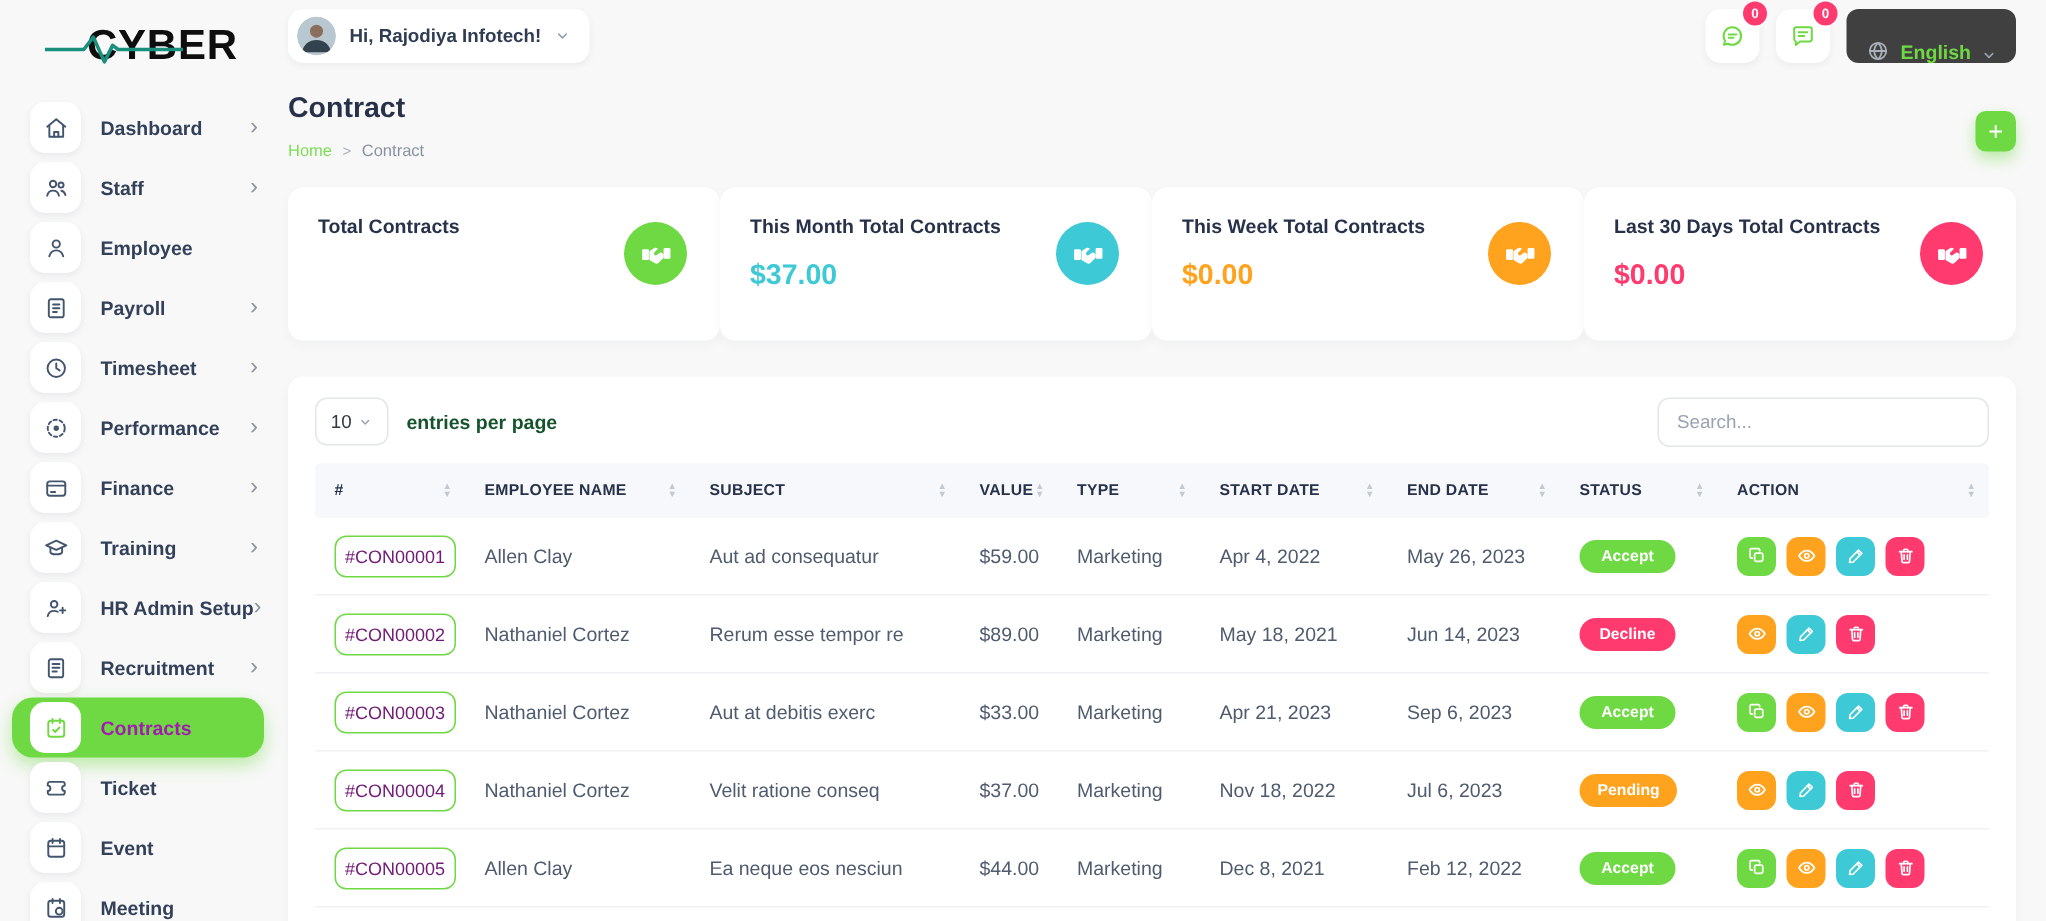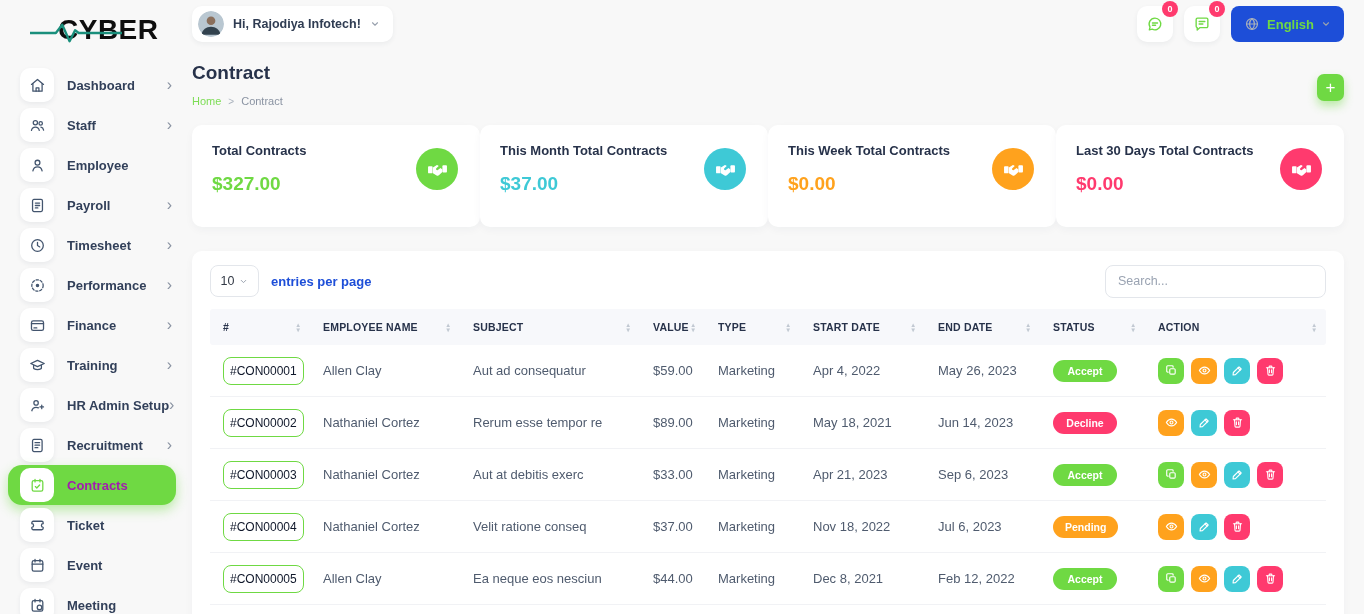--- a/index.html
+++ b/index.html
@@ -33,21 +33,21 @@
   .chev-down { color:#99a1ae; display:flex; }
   .chev-down svg { width:10px; height:10px; }
   .topbar-right { margin-left:auto; display:flex; align-items:center; gap:11px; }
   .icon-btn { width:36px; height:36px; background:#fff; border-radius:10px; position:relative;
     display:flex; align-items:center; justify-content:center; color:#6fd943;
     box-shadow:0 2px 5px rgba(35,49,74,.06); cursor:pointer; border:none; }
   .icon-btn svg { width:18px; height:18px; }
   .count-badge { position:absolute; top:-5px; right:-5px; min-width:16px; height:16px; padding:0 4px;
     border-radius:8px; background:#ff3a6e; color:#fff; font-size:9px; font-weight:700;
     display:flex; align-items:center; justify-content:center; }
-  .lang-pill { height:36px; background:#1d4ed8; border-radius:8px; display:flex; align-items:center;
+  .lang-pill { height:36px; background:#404040; border-radius:8px; display:flex; align-items:flex-end;
     gap:7px; padding:0 13px; cursor:pointer; }
   .lang-pill .globe { color:#a9b0ba; display:flex; } .lang-pill .globe svg { width:16px; height:16px; }
   .lang-label { color:#6fd943; font-size:13px; font-weight:600; }
 
   
   .main { position:absolute; left:186px; top:48px; right:0; padding:14px 20px 0 6px; }
   .page-head { position:relative; }
   .page-title { font-size:19px; font-weight:700; color:#27324a; }
   .breadcrumb { margin-top:11px; font-size:11px; display:flex; gap:7px; align-items:center; }
   .bc-home { color:#7ddd55; cursor:pointer; }
@@ -66,33 +66,33 @@
     color:#fff; display:flex; align-items:center; justify-content:center; }
   .stat-icon svg { width:21px; height:21px; }
 
   
   .table-card { background:#fff; border-radius:10px; margin-top:24px; padding:14px 18px 0; height:380px;
     box-shadow:0 3px 8px rgba(35,49,74,.04); overflow:hidden; }
   .controls { display:flex; align-items:center; height:32px; }
   .entries-select { width:49px; height:32px; border:1px solid #e3e6eb; border-radius:8px; background:#fff;
     display:flex; align-items:center; justify-content:center; gap:5px; font-size:12.5px; color:#333a46; cursor:pointer; }
   .entries-select .chev-down svg { width:9px; height:9px; }
-  .entries-label { margin-left:12px; font-size:13px; font-weight:600; color:#1d4ed8; }
+  .entries-label { margin-left:12px; font-size:13px; font-weight:600; color:#14532d; }
   .search-input { margin-left:auto; width:221px; height:33px; border:1px solid #e3e6eb; border-radius:8px;
     padding:0 12px; font-size:12.5px; color:#333a46; outline:none; background:#fff; }
   .search-input::placeholder { color:#9aa3b2; }
 
   .grid-table { --cols:100px 150px 180px 65px 95px 125px 115px 105px 1fr; margin-top:12px; }
   .thead { display:grid; grid-template-columns:var(--cols); background:#f7f8fb; height:36px; align-items:center; border-radius:3px; }
   .th { display:flex; align-items:center; justify-content:space-between; padding:0 10px 0 13px;
     font-size:10.5px; font-weight:700; color:#27324a; letter-spacing:.2px; white-space:nowrap; }
   .sort { display:flex; flex-direction:column; font-size:6.5px; line-height:5px; color:#c2c9d2; cursor:pointer; }
   .trow { display:grid; grid-template-columns:var(--cols); height:52px; align-items:center; border-bottom:1px solid #f1f2f5; }
   .td { padding-left:13px; font-size:13px; color:#4f5b6e; white-space:nowrap; }
-  .id-badge { display:inline-block; border:1px solid #6fd943; color:#0f172a; font-size:12px;
+  .id-badge { display:inline-block; border:1px solid #6fd943; color:#701a75; font-size:12px;
     padding:6px 6px; border-radius:8px; background:#fff; min-width:78px; text-align:center; cursor:pointer; }
   .status-pill { display:inline-block; min-width:64px; text-align:center; color:#fff; font-size:10.5px;
     font-weight:600; padding:5px 12px; border-radius:14px; }
   .actions { display:flex; gap:7px; }
   .act-btn { width:26px; height:26px; border-radius:8px; border:none; color:#fff; cursor:pointer;
     display:flex; align-items:center; justify-content:center; }
   .act-btn svg { width:13px; height:13px; }
 </style>
 </head>
 <body>
@@ -314,21 +314,20 @@
       <span class="bc-home">Home</span>
       <span class="bc-sep">&gt;</span>
       <span class="bc-current">Contract</span>
     </div>
     <button class="add-btn">+</button>
   </div>
 
   <div class="stats" id="stats-row">
   <div class="stat-card">
     <div class="stat-label">Total Contracts</div>
-    <div class="stat-value" style="color:#6fd943">$327.00</div>
     <span class="stat-icon" style="background:#6fd943">
           <svg viewBox="0 0 24 24">
             <g fill="currentColor">
               <rect x="1.2" y="8.2" width="5.2" height="8.2" rx="1"></rect>
               <rect x="17.6" y="7.2" width="5.2" height="8.2" rx="1"></rect>
               <path d="M6.8 9.8l3.6-2.5a1.7 1.7 0 011.8-.06l1.2.66-2.7 2.6a1.35 1.35 0 001.67 2.1l3.1-2.2 2.1 1.5v3l-4 3.8a1.9 1.9 0 01-2.1.33L6.8 16.4z"></path>
             </g>
           </svg>
         </span>
   </div>

